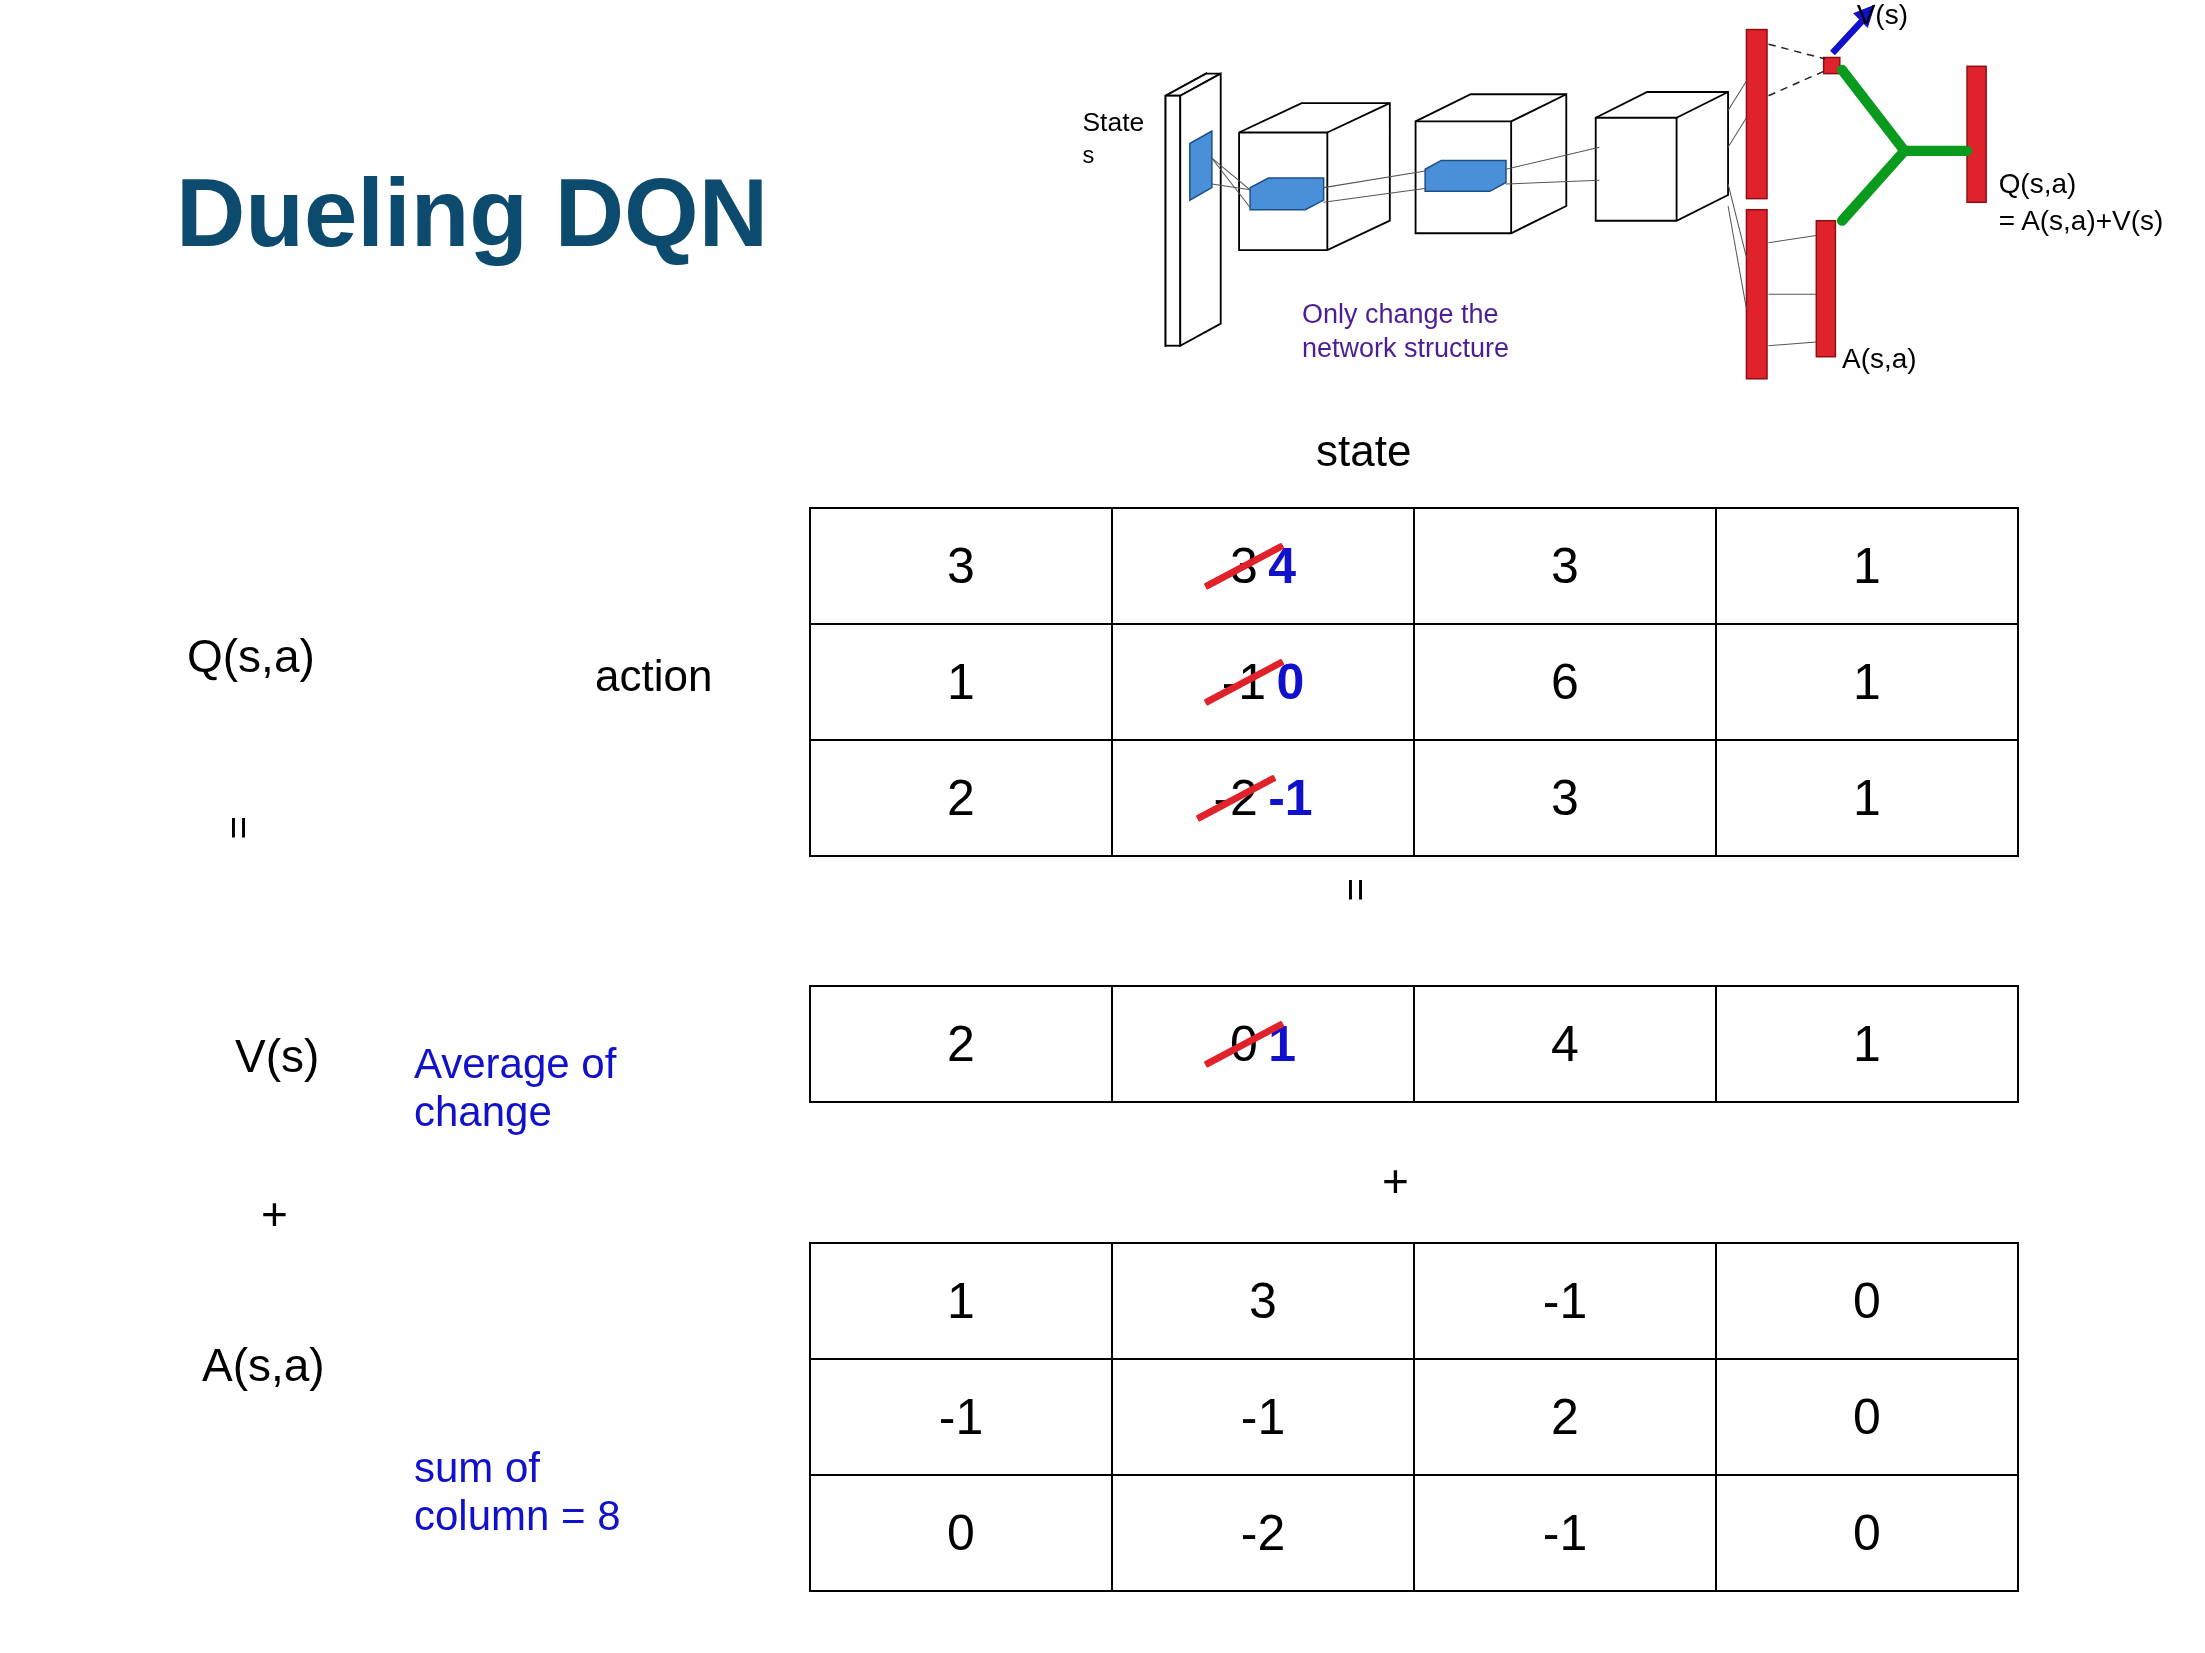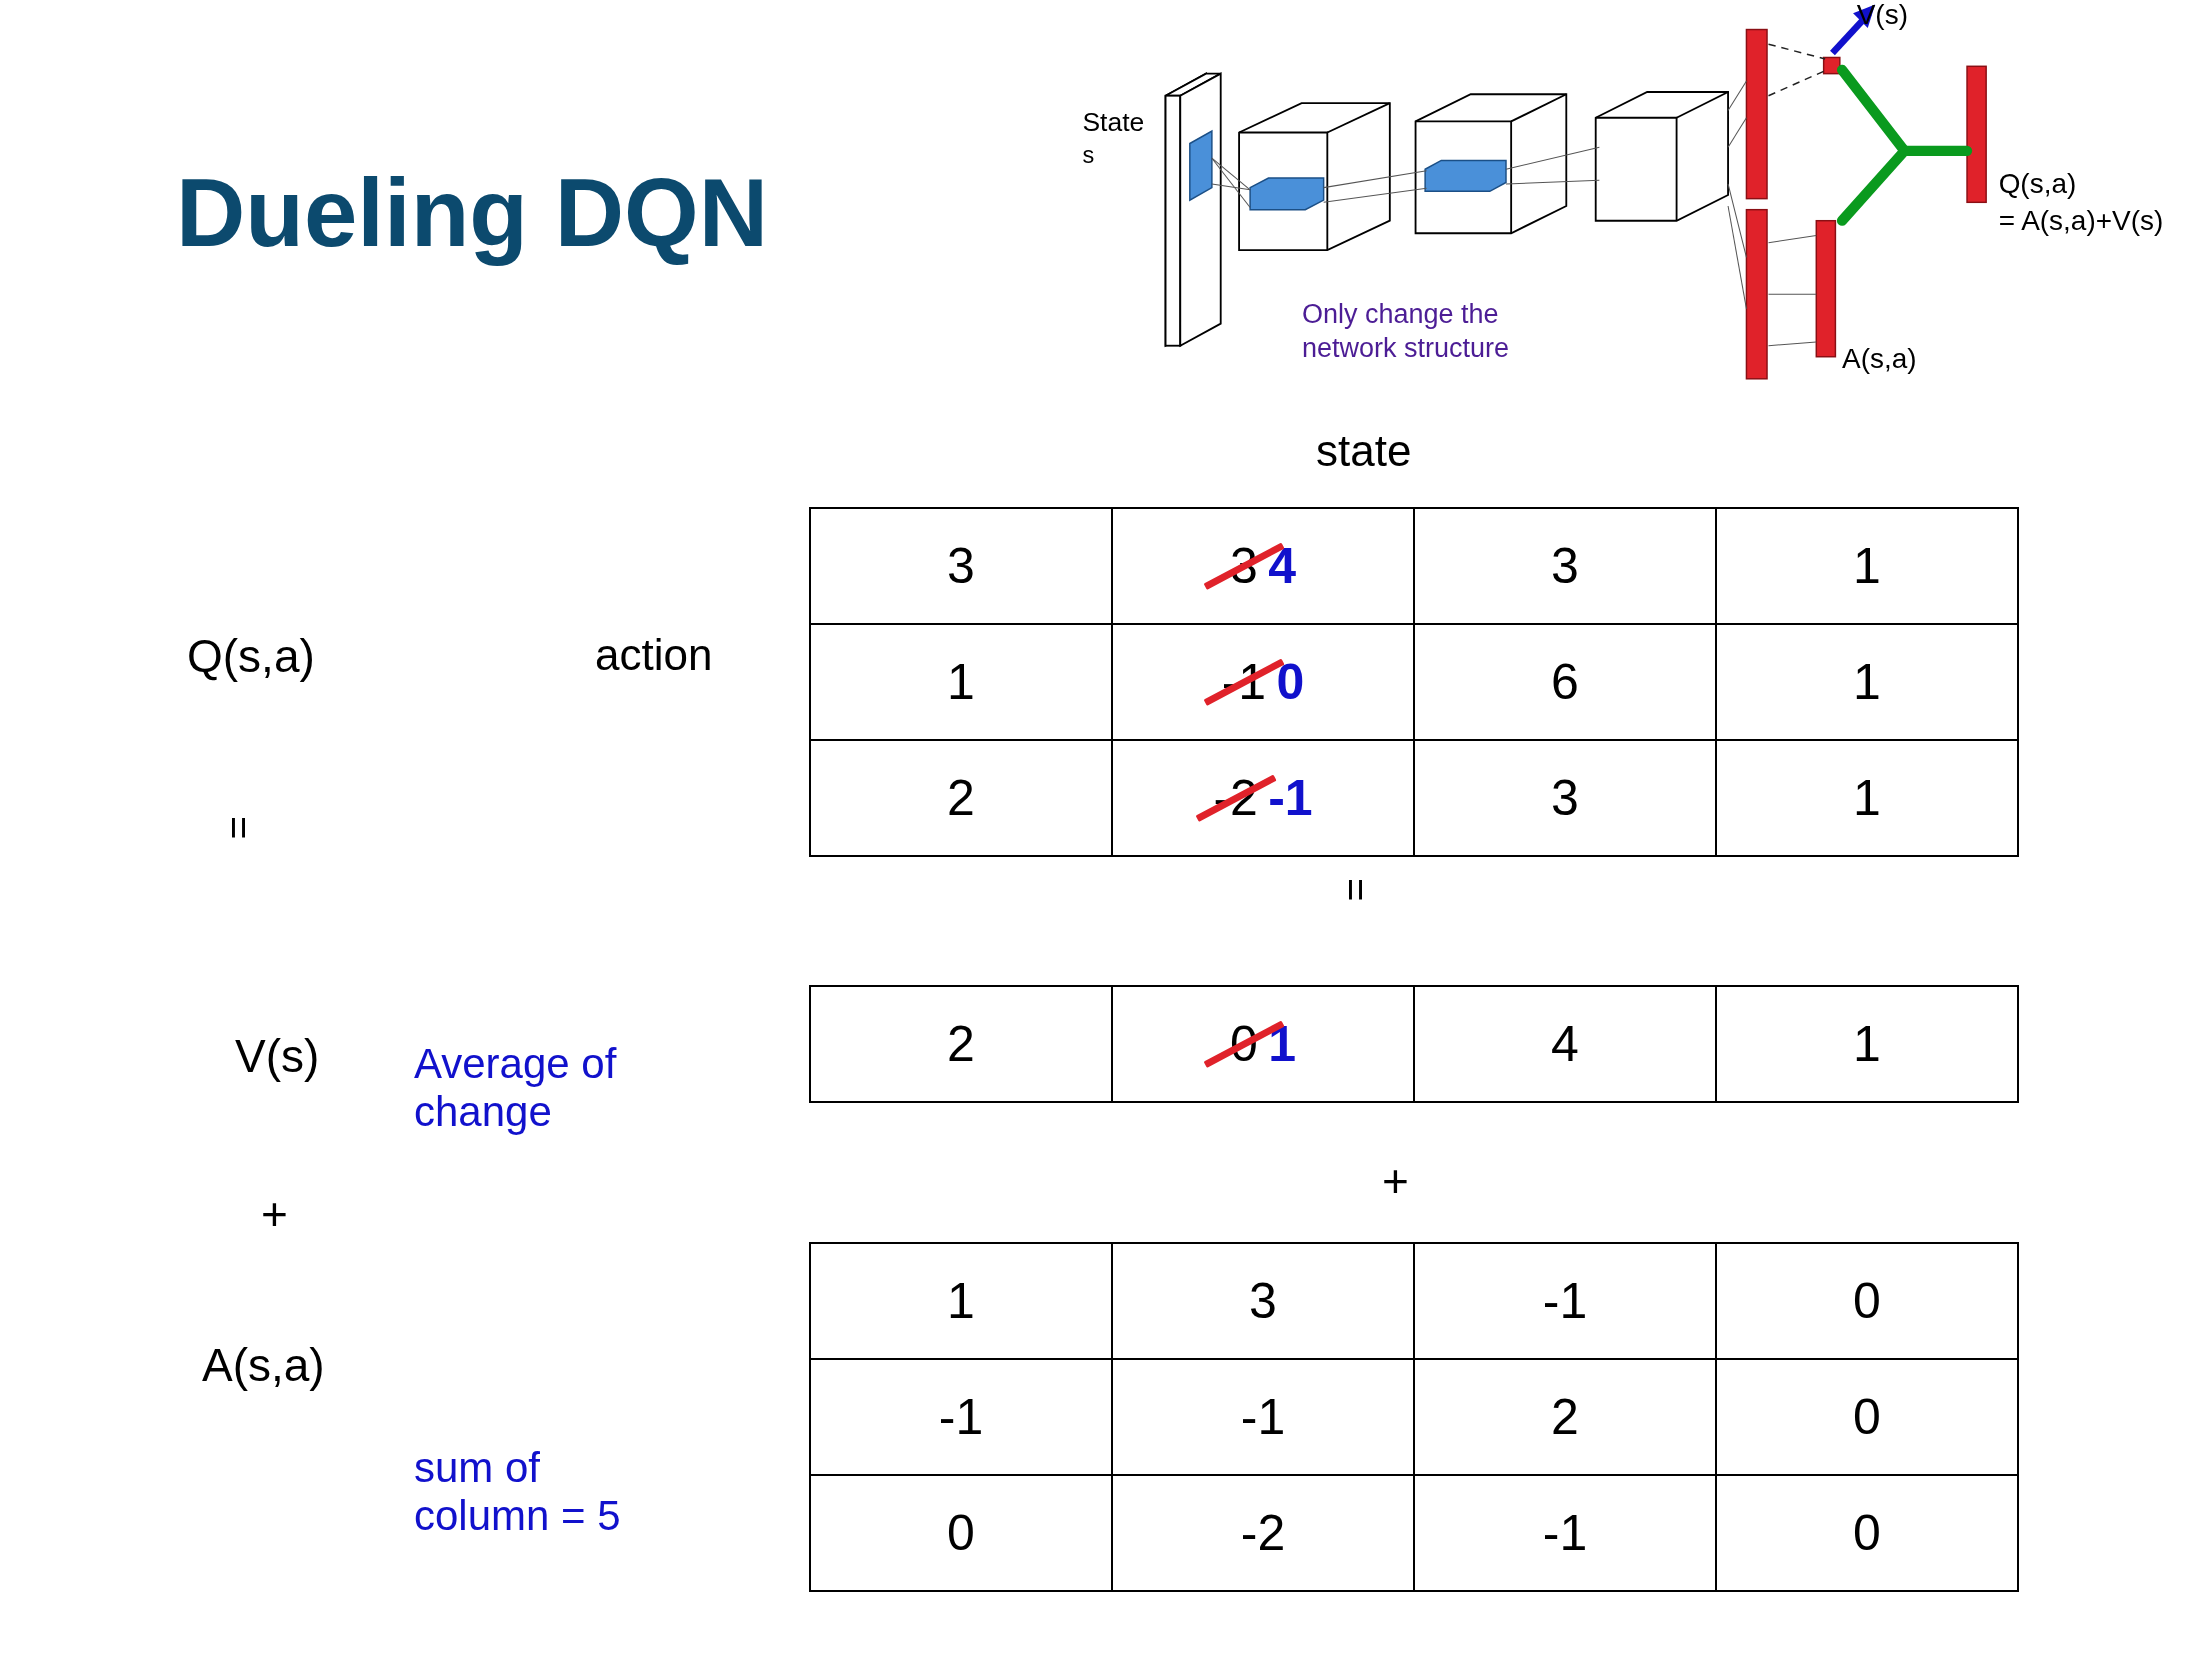--- a/index.html
+++ b/index.html
@@ -54,21 +54,21 @@
   }
   #label-state {
     left: 1316px; top: 426px;
     font-size: 44px;
   }
   #label-q {
     left: 187px; top: 629px;
     font-size: 46px;
   }
   #label-action {
-    left: 595px; top: 630px;
+    left: 595px; top: 651px;
     font-size: 44px;
   }
   #label-eq1 {
     left: 261px; top: 816px;
     font-size: 40px;
     transform: rotate(90deg);
     transform-origin: left top;
   }
   #label-eq2 {
     left: 1378px; top: 878px;
@@ -253,21 +253,21 @@
 <div class="lbl" id="label-a">A(s,a)</div>
 <div class="lbl" id="label-plus-mid">+</div>
 
 <div class="note-blue" id="note-average">
   <div>Average of</div>
   <div>change</div>
 </div>
 
 <div class="note-blue" id="note-sum">
   <div>sum of</div>
-  <div>column = 5</div>
+  <div>column = 8</div>
 </div>
 
 <table class="grid" id="table-q">
   <tbody>
       <tr>
         <td>3</td>
         <td><span class="cell-edit">
             <span class="old-val">3<span class="strike"></span></span>
             <span class="new-val">4</span>
           </span></td>

